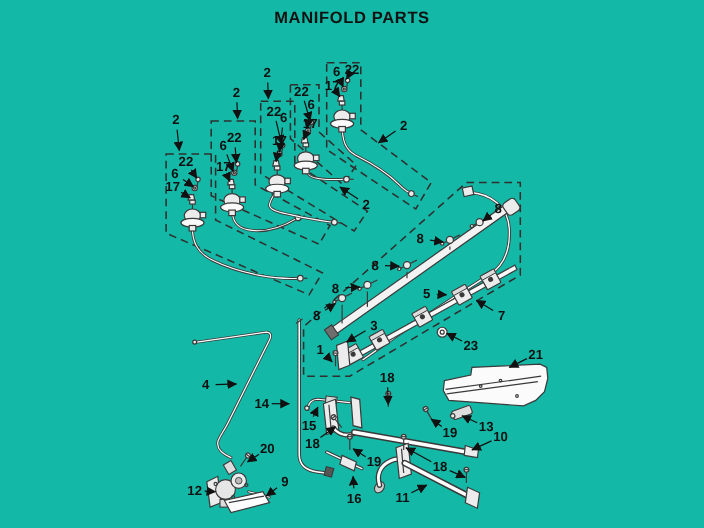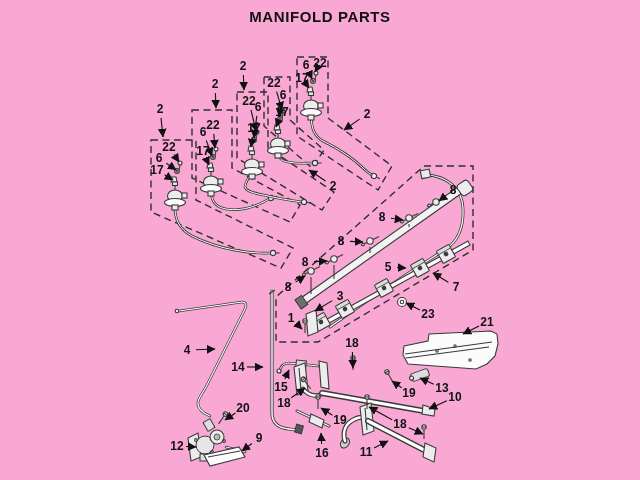--- a/index.html
+++ b/index.html
@@ -1,16 +1,16 @@
 <!DOCTYPE html>
 <html><head>
 <meta charset="utf-8">
 <style>
   html,body{margin:0;padding:0;background:#fff;}
-  #stage{position:relative;width:640px;height:480px;background:#f9a8d4;overflow:hidden;
+  #stage{position:relative;width:640px;height:480px;background:#14b8a6;overflow:hidden;
          font-family:"Liberation Sans",sans-serif;}
   #title{position:absolute;top:8px;left:0;width:640px;text-align:center;
          font-size:15px;font-weight:bold;letter-spacing:.6px;color:#111;}
   svg{position:absolute;top:0;left:0;}
   .ln   {stroke:#3a3a3a;fill:none;stroke-width:1.1;}
   .fillL{fill:#ececec;stroke:#3a3a3a;stroke-width:1.1;}
   .fillW{fill:#fbfbfb;stroke:#3a3a3a;stroke-width:1.1;}
   .dash {fill:none;stroke:#2f2f2f;stroke-width:1.4;stroke-dasharray:7 4.5;}
   .tube {fill:none;stroke:#3a3a3a;stroke-linecap:round;}
   .tubeIn{fill:none;stroke:#ffffff;stroke-linecap:round;}

